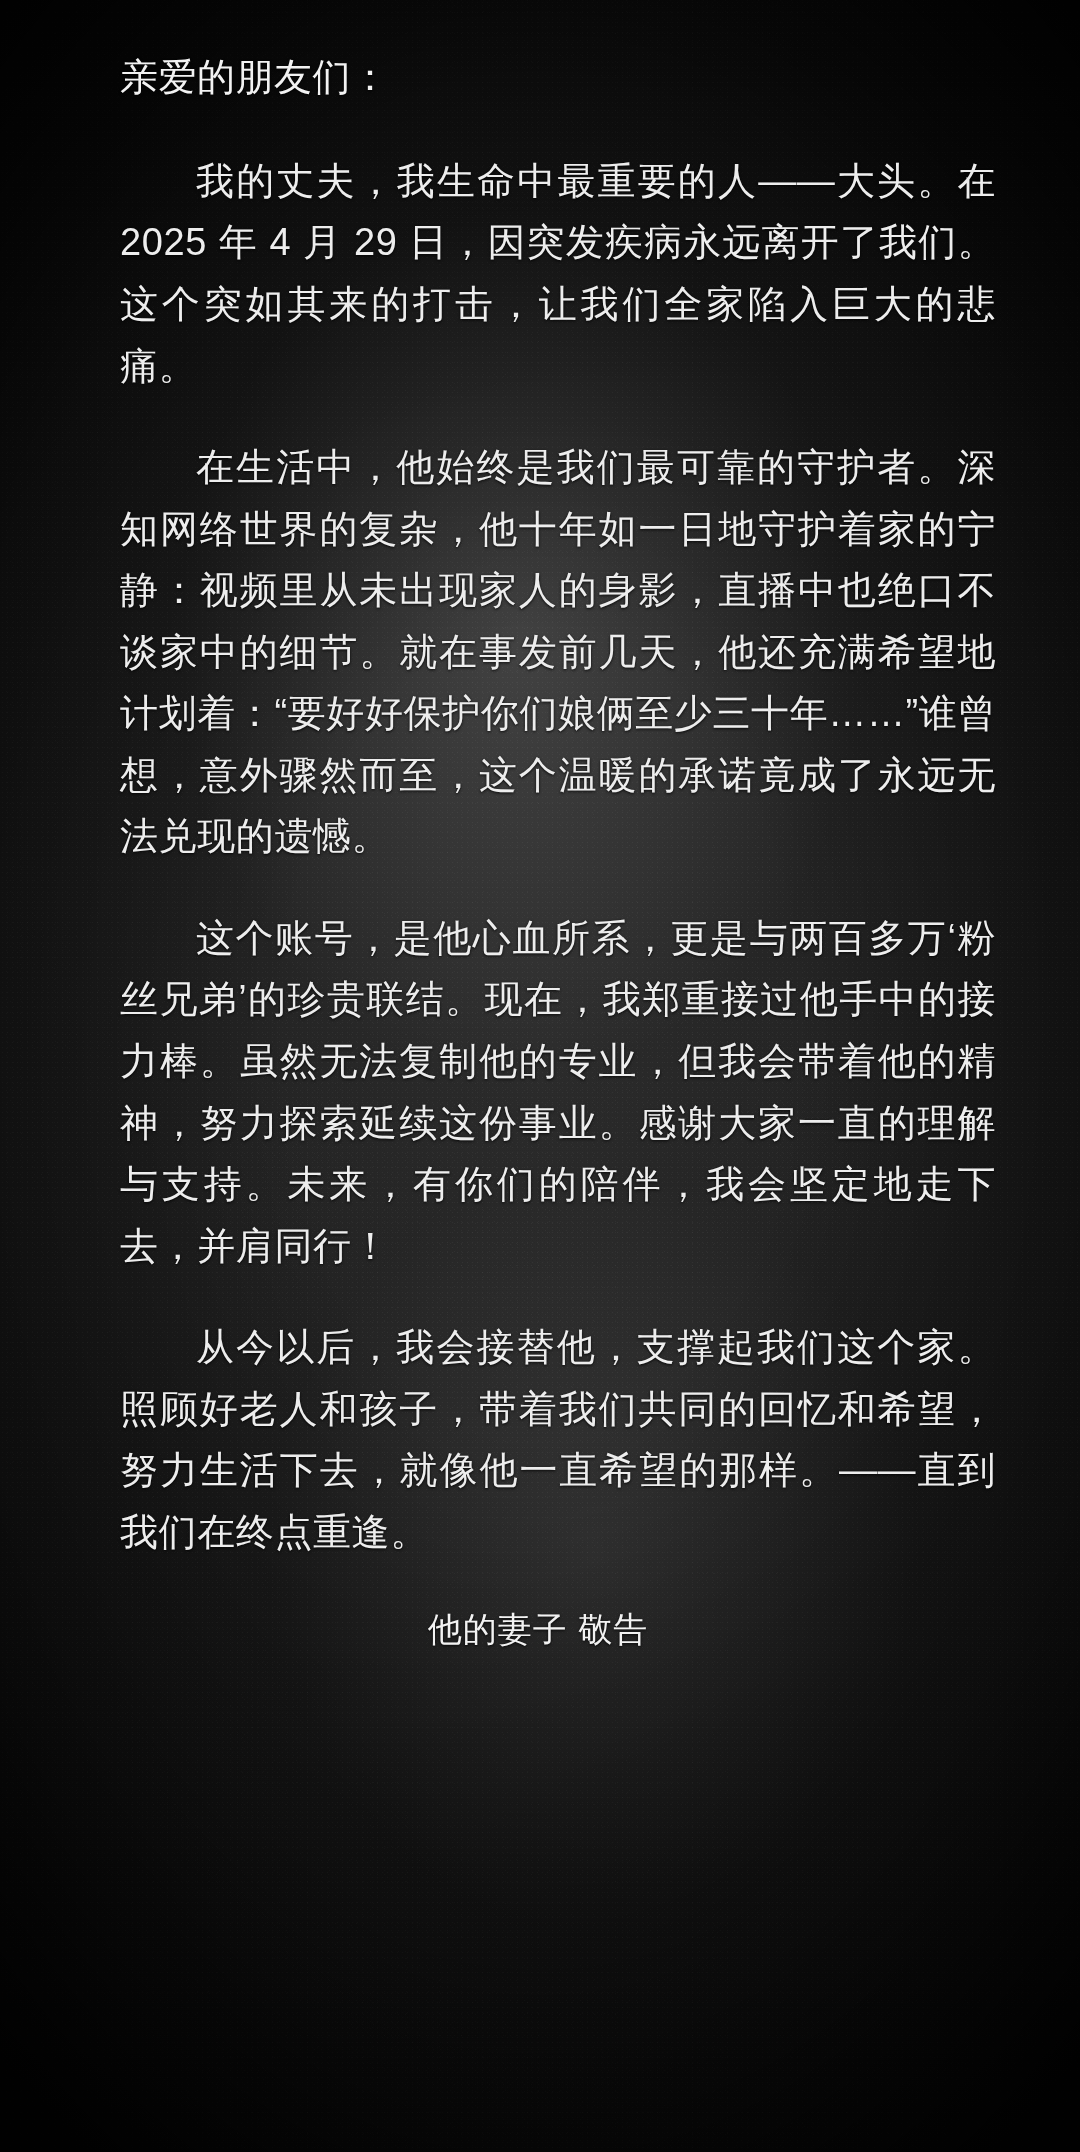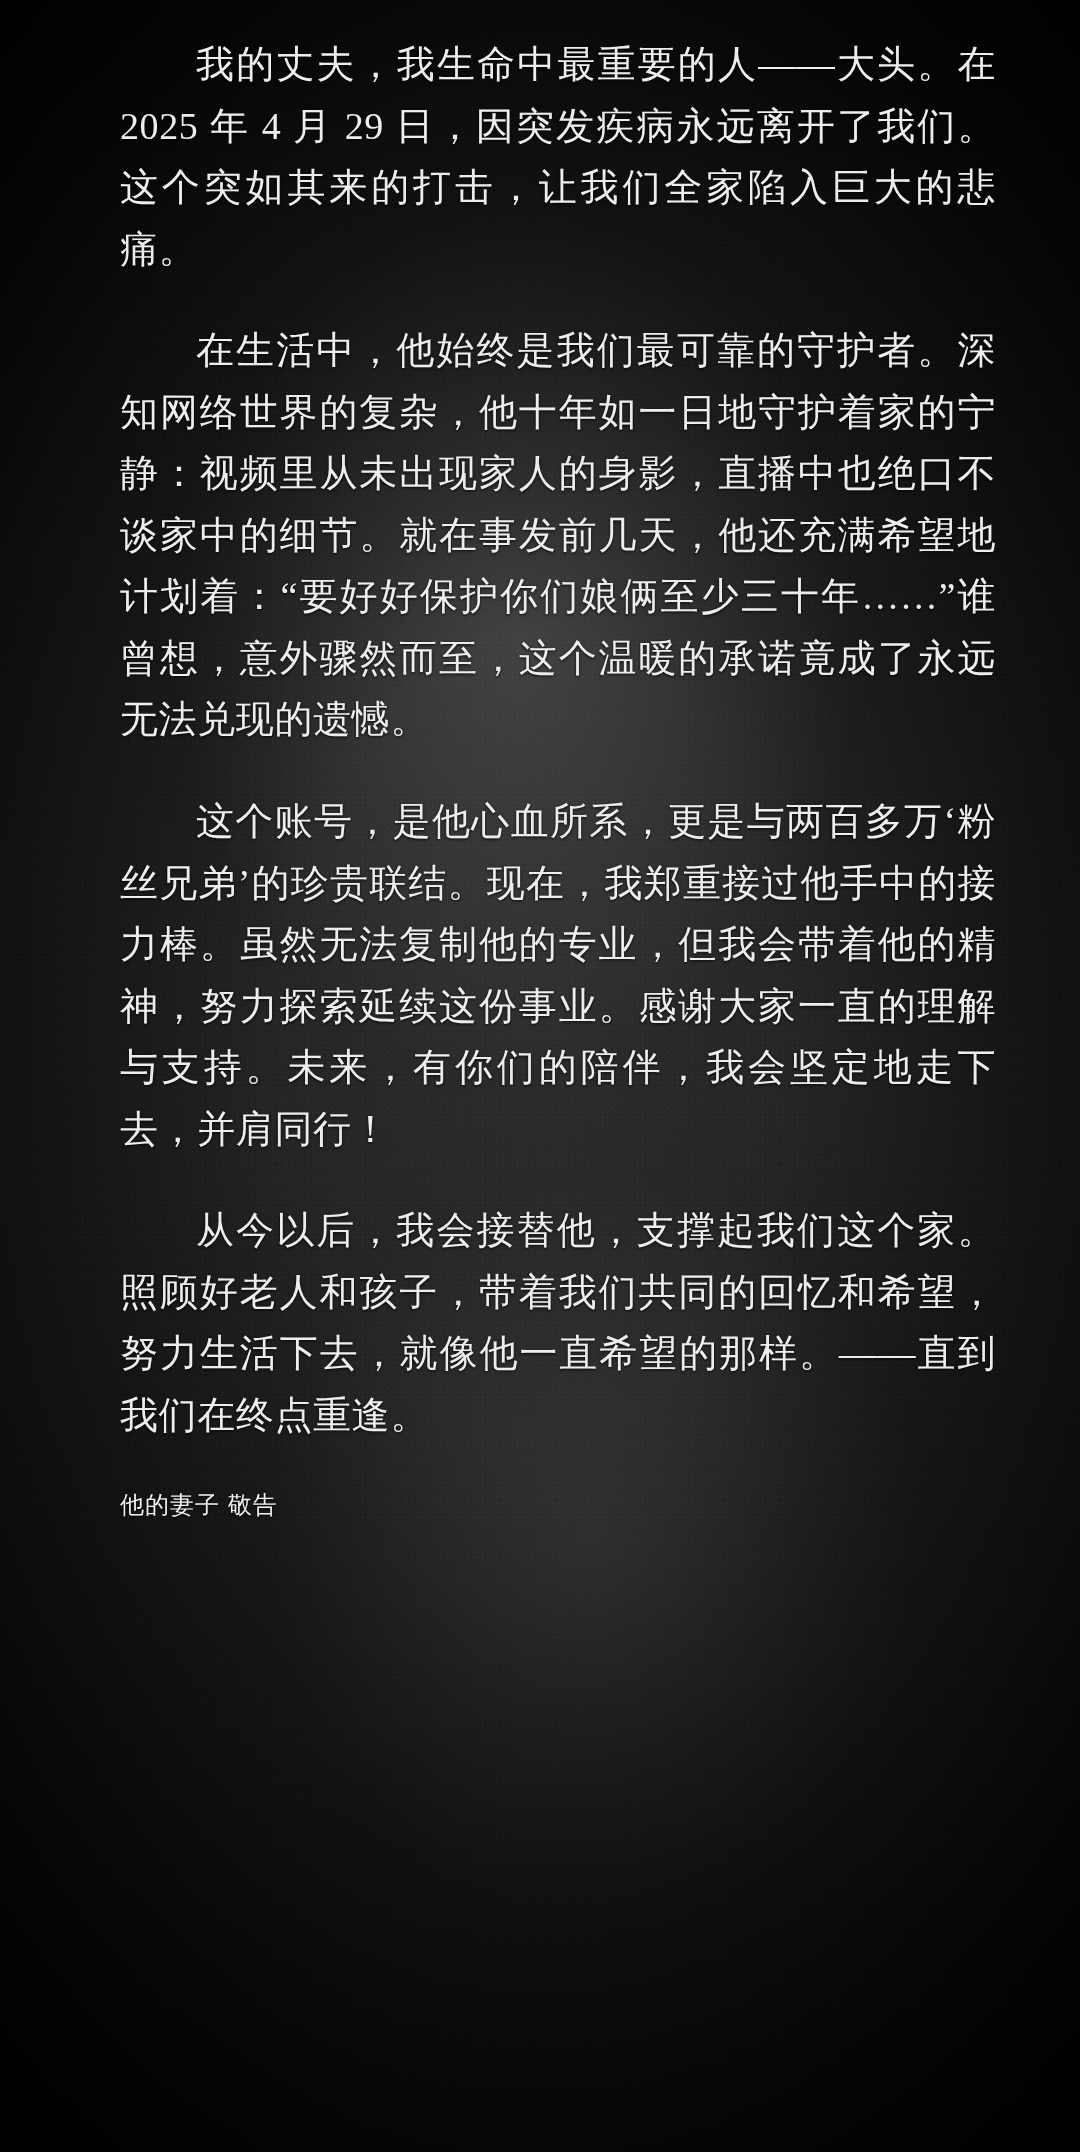--- a/index.html
+++ b/index.html
@@ -66,42 +66,42 @@
   .para {
     color: #ededed;
     font-size: 38px;
     line-height: 1.62;
     letter-spacing: 0.6px;
     text-indent: 2em;
     margin: 0 0 40px 0;
     text-align: justify;
     text-justify: inter-ideograph;
     text-shadow: 0 1px 3px rgba(0,0,0,0.85);
-    font-family: Liberation Serif, serif;
   }
 
   .signature {
     color: #f2f2f2;
-    font-size: 24px;
+    font-size: 34px;
     line-height: 1.55;
     letter-spacing: 1px;
     margin: 18px 0 0 0;
     padding-right: 40px;
-    text-align: left;
+    text-align: center;
     text-shadow: 0 1px 3px rgba(0,0,0,0.85);
   }
 </style>
 </head>
 <body>
 
 <div id="letter-card">
   <div id="noise-layer"></div>
   <div id="vignette-layer"></div>
 
   <div id="letter-body">
+    <p class="salutation">亲爱的朋友们：</p>
 
     <p class="para">我的丈夫，我生命中最重要的人——大头。在 2025 年 4 月 29 日，因突发疾病永远离开了我们。这个突如其来的打击，让我们全家陷入巨大的悲痛。</p>
     <p class="para">在生活中，他始终是我们最可靠的守护者。深知网络世界的复杂，他十年如一日地守护着家的宁静：视频里从未出现家人的身影，直播中也绝口不谈家中的细节。就在事发前几天，他还充满希望地计划着：“要好好保护你们娘俩至少三十年……”谁曾想，意外骤然而至，这个温暖的承诺竟成了永远无法兑现的遗憾。</p>
     <p class="para">这个账号，是他心血所系，更是与两百多万‘粉丝兄弟’的珍贵联结。现在，我郑重接过他手中的接力棒。虽然无法复制他的专业，但我会带着他的精神，努力探索延续这份事业。感谢大家一直的理解与支持。未来，有你们的陪伴，我会坚定地走下去，并肩同行！</p>
     <p class="para">从今以后，我会接替他，支撑起我们这个家。照顾好老人和孩子，带着我们共同的回忆和希望，努力生活下去，就像他一直希望的那样。——直到我们在终点重逢。</p>
 
     <p class="signature">他的妻子 敬告</p>
   </div>
 </div>
 

